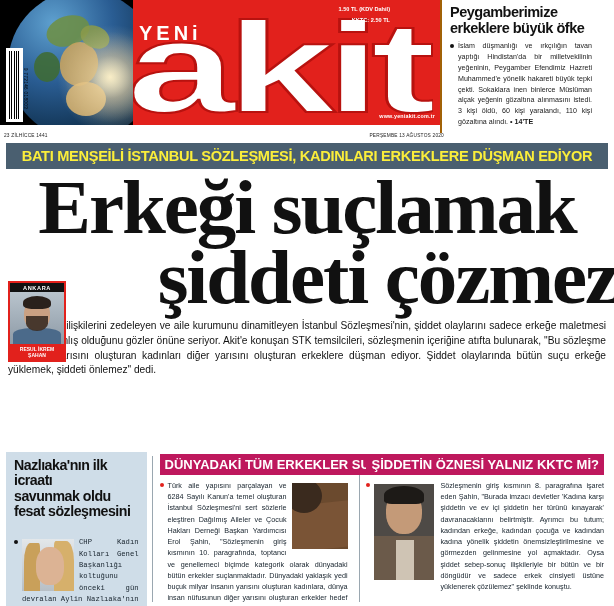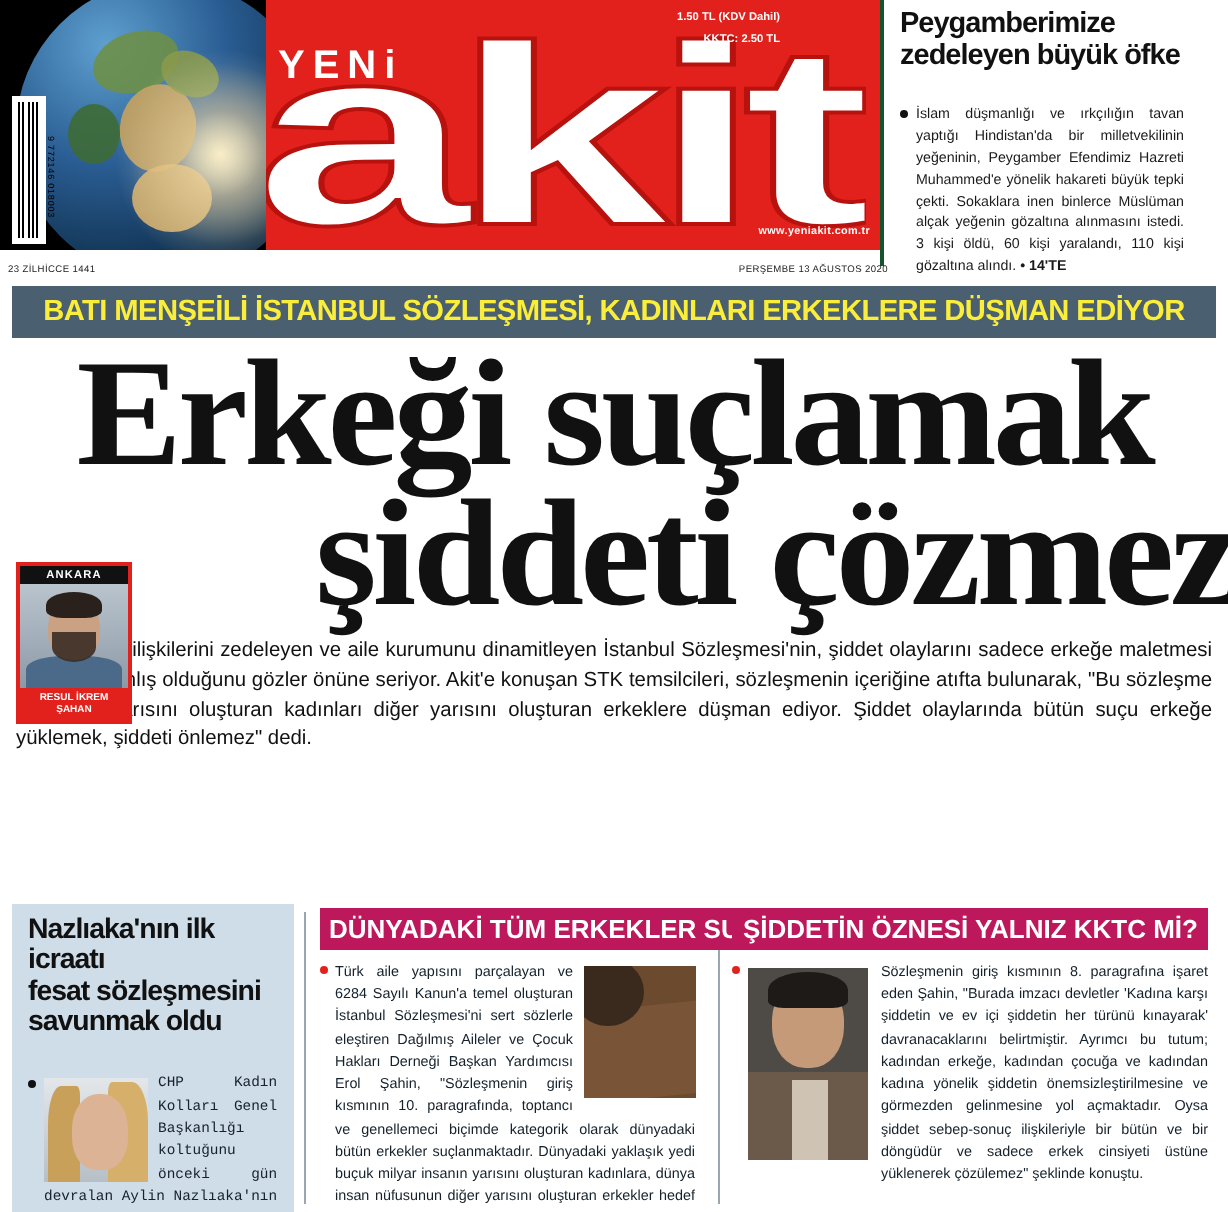--- a/index.html
+++ b/index.html
@@ -117,32 +117,32 @@
     font-size: 5.4px;
     font-weight: 700;
     z-index: 6;
     letter-spacing: .2px;
   }
 
   .topnews {
     width: 174px;
     flex: none;
     padding: 4px 22px 0 8px;
-    border-left: 2px solid #14532d;
+    border-left: 2px solid #a16207;
     position: relative;
   }
   .topnews-title {
     font-size: 14.5px;
     font-weight: 700;
     line-height: 1.12;
     color: #111;
     letter-spacing: -0.5px;
   }
   .topnews-body {
-    margin-top: 16px;
+    margin-top: 5px;
     font-size: 7.1px;
     line-height: 1.52;
     color: #1a1a1a;
     text-align: justify;
     position: relative;
     padding-left: 8px;
   }
   .topnews-body .bullet {
     position: absolute;
     left: 0; top: 3px;
@@ -429,21 +429,21 @@
       <div>1.50 TL (KDV Dahil)</div>
       <div>KKTC: 2.50 TL</div>
     </div>
 
     <div class="site-url">www.yeniakit.com.tr</div>
   </div>
 
   <div class="topnews">
     <div class="topnews-title">
       <div>Peygamberimize</div>
-      <div>zedeleyen büyük öfke</div>
+      <div>erkeklere büyük öfke</div>
     </div>
     <div class="topnews-body">
       <span class="bullet"></span>
       <span>İslam düşmanlığı ve ırkçılığın tavan yaptığı Hindistan'da bir milletvekilinin yeğeninin, Peygamber Efendimiz Hazreti Muhammed'e yönelik hakareti büyük tepki çekti. Sokaklara inen binlerce Müslüman alçak yeğenin gözaltına alınmasını istedi. 3 kişi öldü, 60 kişi yaralandı, 110 kişi gözaltına alındı.</span>
       <span class="pg-ref">• 14'TE</span>
     </div>
   </div>
 </div>
 
 <div class="datebar">
@@ -472,22 +472,22 @@
   </div>
 </div>
 
 <div class="lead">Kadın-erkek ilişkilerini zedeleyen ve aile kurumunu dinamitleyen İstanbul Sözleşmesi'nin, şiddet olaylarını sadece erkeğe maletmesi temelinin yanlış olduğunu gözler önüne seriyor. Akit'e konuşan STK temsilcileri, sözleşmenin içeriğine atıfta bulunarak, "Bu sözleşme dünyanın yarısını oluşturan kadınları diğer yarısını oluşturan erkeklere düşman ediyor. Şiddet olaylarında bütün suçu erkeğe yüklemek, şiddeti önlemez" dedi.</div>
 
 <div class="columns">
 
   <div class="col col-left">
     <div class="col-left-title">
       <div>Nazlıaka'nın ilk icraatı</div>
+      <div>savunmak oldu</div>
       <div>fesat sözleşmesini</div>
-      <div>savunmak oldu</div>
     </div>
     <div class="col-left-body">
       <span class="bullet"></span>
       <span class="left-photo">
         <span class="wface-hair-l"></span>
         <span class="wface-hair-r"></span>
         <span class="wface"></span>
       </span>
       <span>CHP Kadın Kolları Genel Başkanlığı koltuğunu önceki gün devralan Aylin Nazlıaka'nın koltuğa oturur oturmaz ilk işi, kadını ve aileyi ifsad eden İstanbul Sözleşmesini savunmak oldu. 2011 yılında uygu-</span>
     </div>

